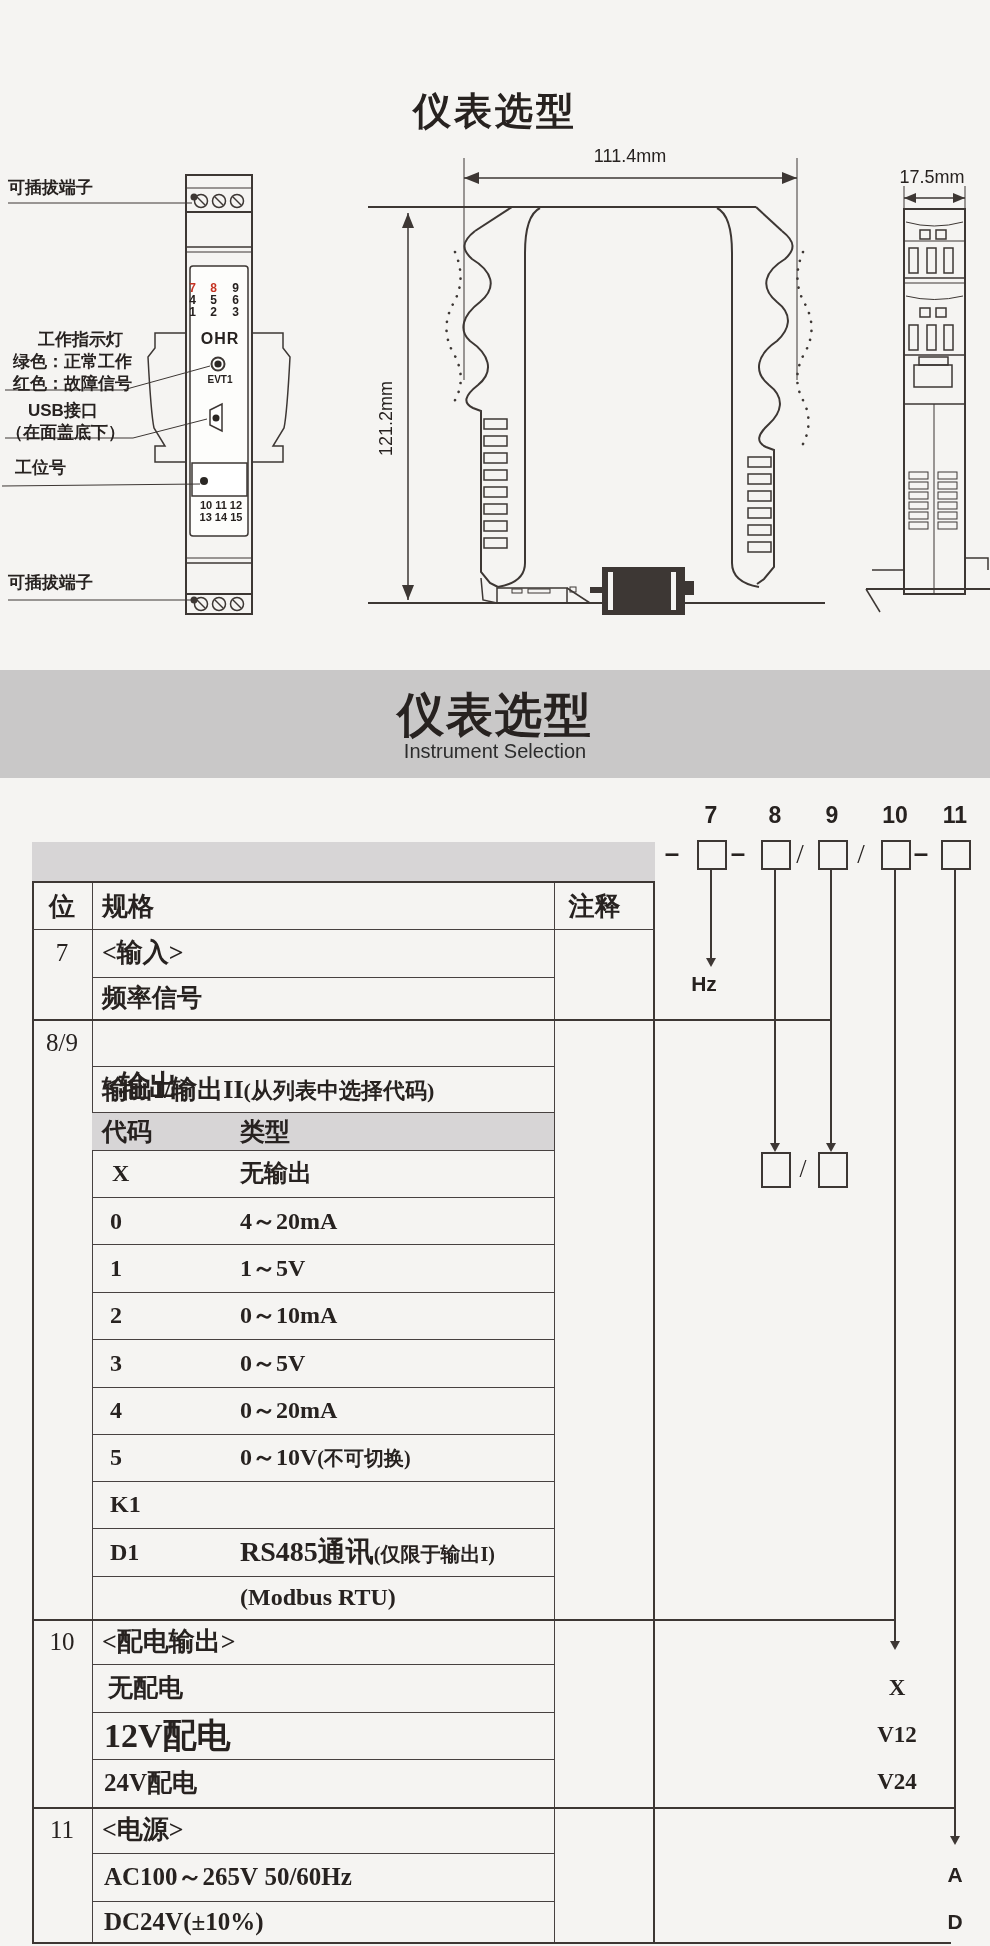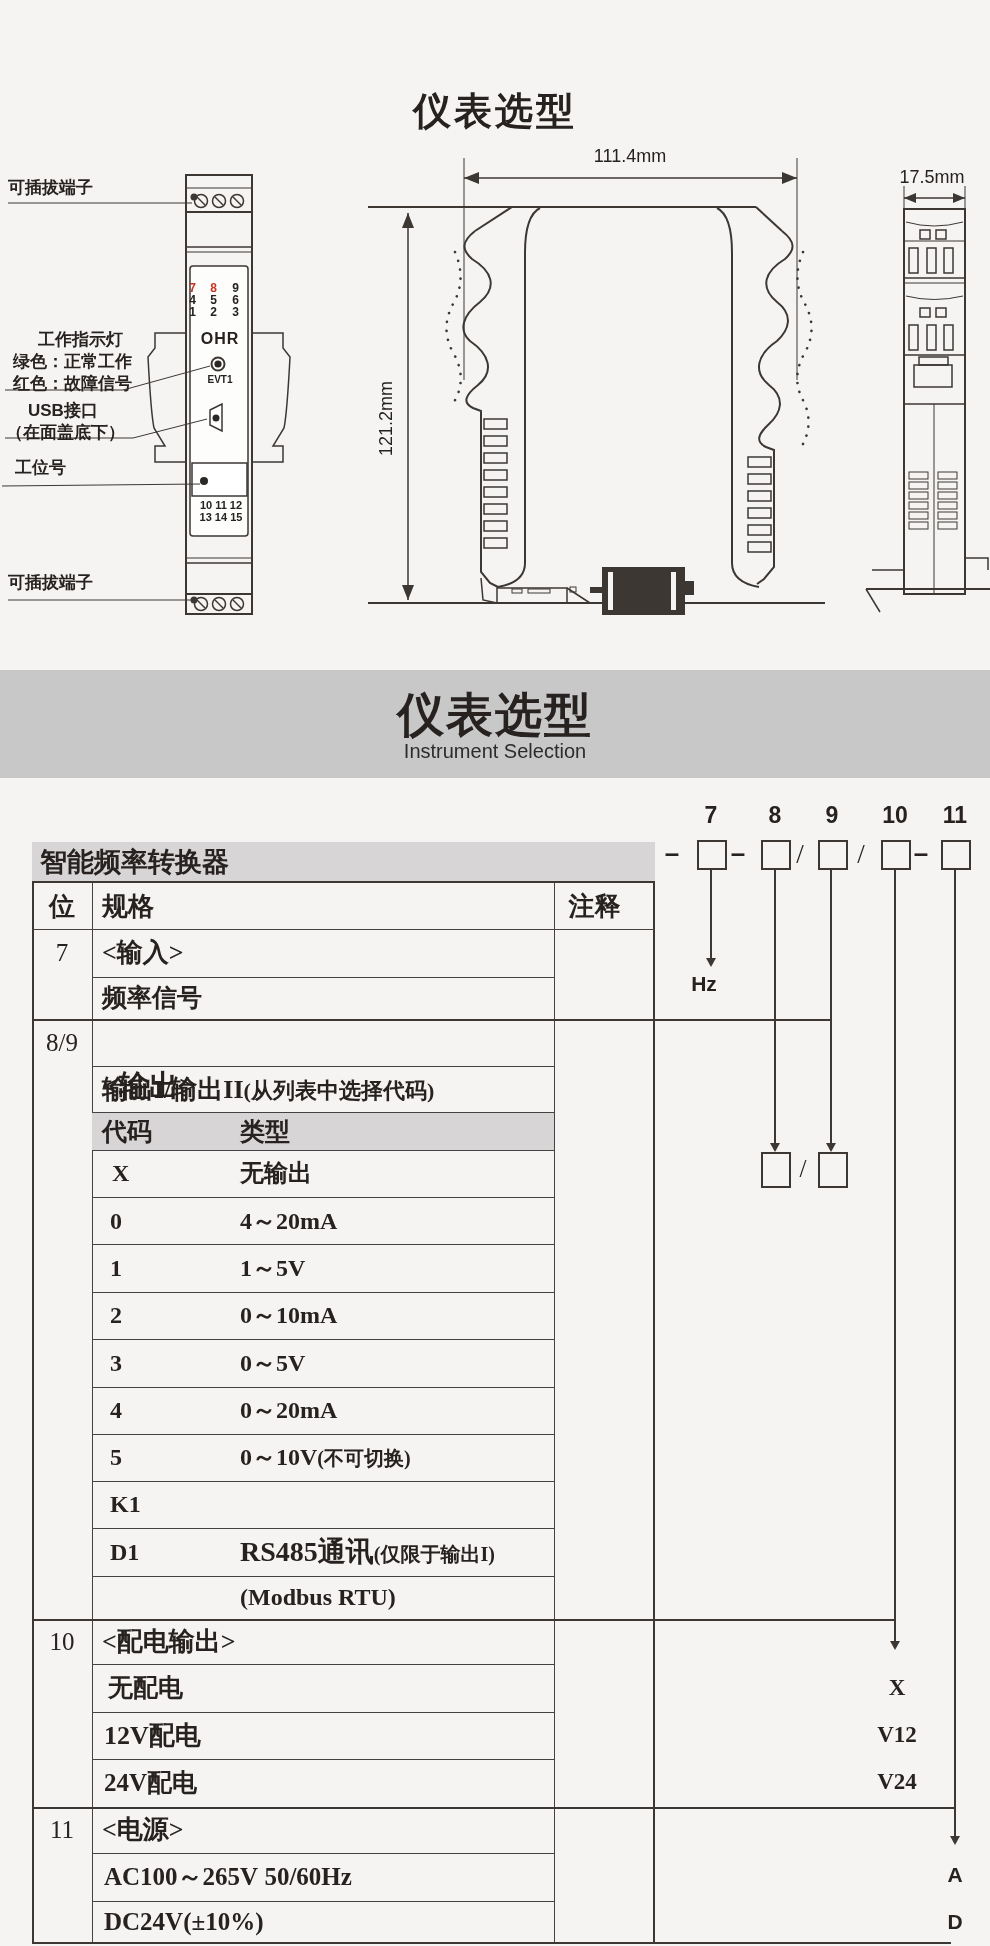--- a/index.html
+++ b/index.html
@@ -212,21 +212,20 @@
   <div class="abs san b ctr" style="left:0;top:684px;width:990px;font-size:47px;letter-spacing:2px;">仪表选型</div>
   <div class="abs san ctr" style="left:0;top:740px;width:990px;font-size:20px;color:#2c2c2c;">Instrument Selection</div>
 
   <div class="abs san b ctr" style="left:681px;top:802px;width:60px;font-size:23px;">7</div>
   <div class="abs san b ctr" style="left:745px;top:802px;width:60px;font-size:23px;">8</div>
   <div class="abs san b ctr" style="left:802px;top:802px;width:60px;font-size:23px;">9</div>
   <div class="abs san b ctr" style="left:865px;top:802px;width:60px;font-size:23px;">10</div>
   <div class="abs san b ctr" style="left:925px;top:802px;width:60px;font-size:23px;">11</div>
 
   <div class="gband" style="left:32px;top:842px;width:623px;height:41px;"></div>
-  <div class="abs san b" style="left:40px;top:842px;height:41px;line-height:41px;font-size:27px;">智能频率转换器</div>
 
   <div class="abs san ctr" style="left:662px;top:840px;width:20px;height:28px;line-height:26px;font-size:26px;font-weight:900;">–</div>
   <div class="abs san ctr" style="left:728px;top:840px;width:20px;height:28px;line-height:26px;font-size:26px;font-weight:900;">–</div>
   <div class="abs ser ctr" style="left:790px;top:840px;width:20px;height:28px;line-height:28px;font-size:27px;">/</div>
   <div class="abs ser ctr" style="left:851px;top:840px;width:20px;height:28px;line-height:28px;font-size:27px;">/</div>
   <div class="abs san ctr" style="left:911px;top:840px;width:20px;height:28px;line-height:26px;font-size:26px;font-weight:900;">–</div>
 
   <div class="codebox" style="left:697px;top:840px;"></div>
   <div class="codebox" style="left:761px;top:840px;"></div>
   <div class="codebox" style="left:818px;top:840px;"></div>
@@ -318,21 +317,21 @@
   <div class="abs ser b" style="left:110px;top:1434px;height:47px;line-height:47px;font-size:24px;">5</div>
   <div class="abs" style="left:240px;top:1434px;height:47px;line-height:47px;"><span class="ser b" style="font-size:24px;">0～10V</span><span class="ser b" style="font-size:20px;">(不可切换)</span></div>
   <div class="abs ser b" style="left:110px;top:1481px;height:47px;line-height:47px;font-size:24px;">K1</div>
   <div class="abs ser b" style="left:110px;top:1528px;height:48px;line-height:48px;font-size:24px;">D1</div>
   <div class="abs" style="left:240px;top:1528px;height:48px;line-height:48px;"><span class="ser b" style="font-size:28px;">RS485通讯</span><span class="ser b" style="font-size:20px;">(仅限于输出I)</span></div>
   <div class="abs ser b" style="left:240px;top:1576px;height:43px;line-height:43px;font-size:24px;">(Modbus RTU)</div>
 
   <div class="abs ser ctr" style="left:32px;top:1619px;width:60px;height:45px;line-height:45px;font-size:25px;">10</div>
   <div class="abs ser b" style="left:102px;top:1619px;height:45px;line-height:45px;font-size:26px;">&lt;配电输出&gt;</div>
   <div class="abs ser b" style="left:108px;top:1664px;height:48px;line-height:48px;font-size:25px;">无配电</div>
-  <div class="abs ser b" style="left:104px;top:1712px;height:47px;line-height:47px;font-size:26px;">12V配电</div>
+  <div class="abs ser b" style="left:104px;top:1712px;height:47px;line-height:47px;font-size:34px;">12V配电</div>
   <div class="abs ser b" style="left:104px;top:1759px;height:48px;line-height:48px;font-size:25px;">24V配电</div>
 
   <div class="abs ser ctr" style="left:32px;top:1807px;width:60px;height:46px;line-height:46px;font-size:25px;">11</div>
   <div class="abs ser b" style="left:102px;top:1807px;height:46px;line-height:46px;font-size:26px;">&lt;电源&gt;</div>
   <div class="abs ser b" style="left:104px;top:1853px;height:48px;line-height:48px;font-size:25px;">AC100～265V&nbsp;50/60Hz</div>
   <div class="abs ser b" style="left:104px;top:1901px;height:41px;line-height:41px;font-size:25px;">DC24V(±10%)</div>
 
 </div>
 
 </body></html>

